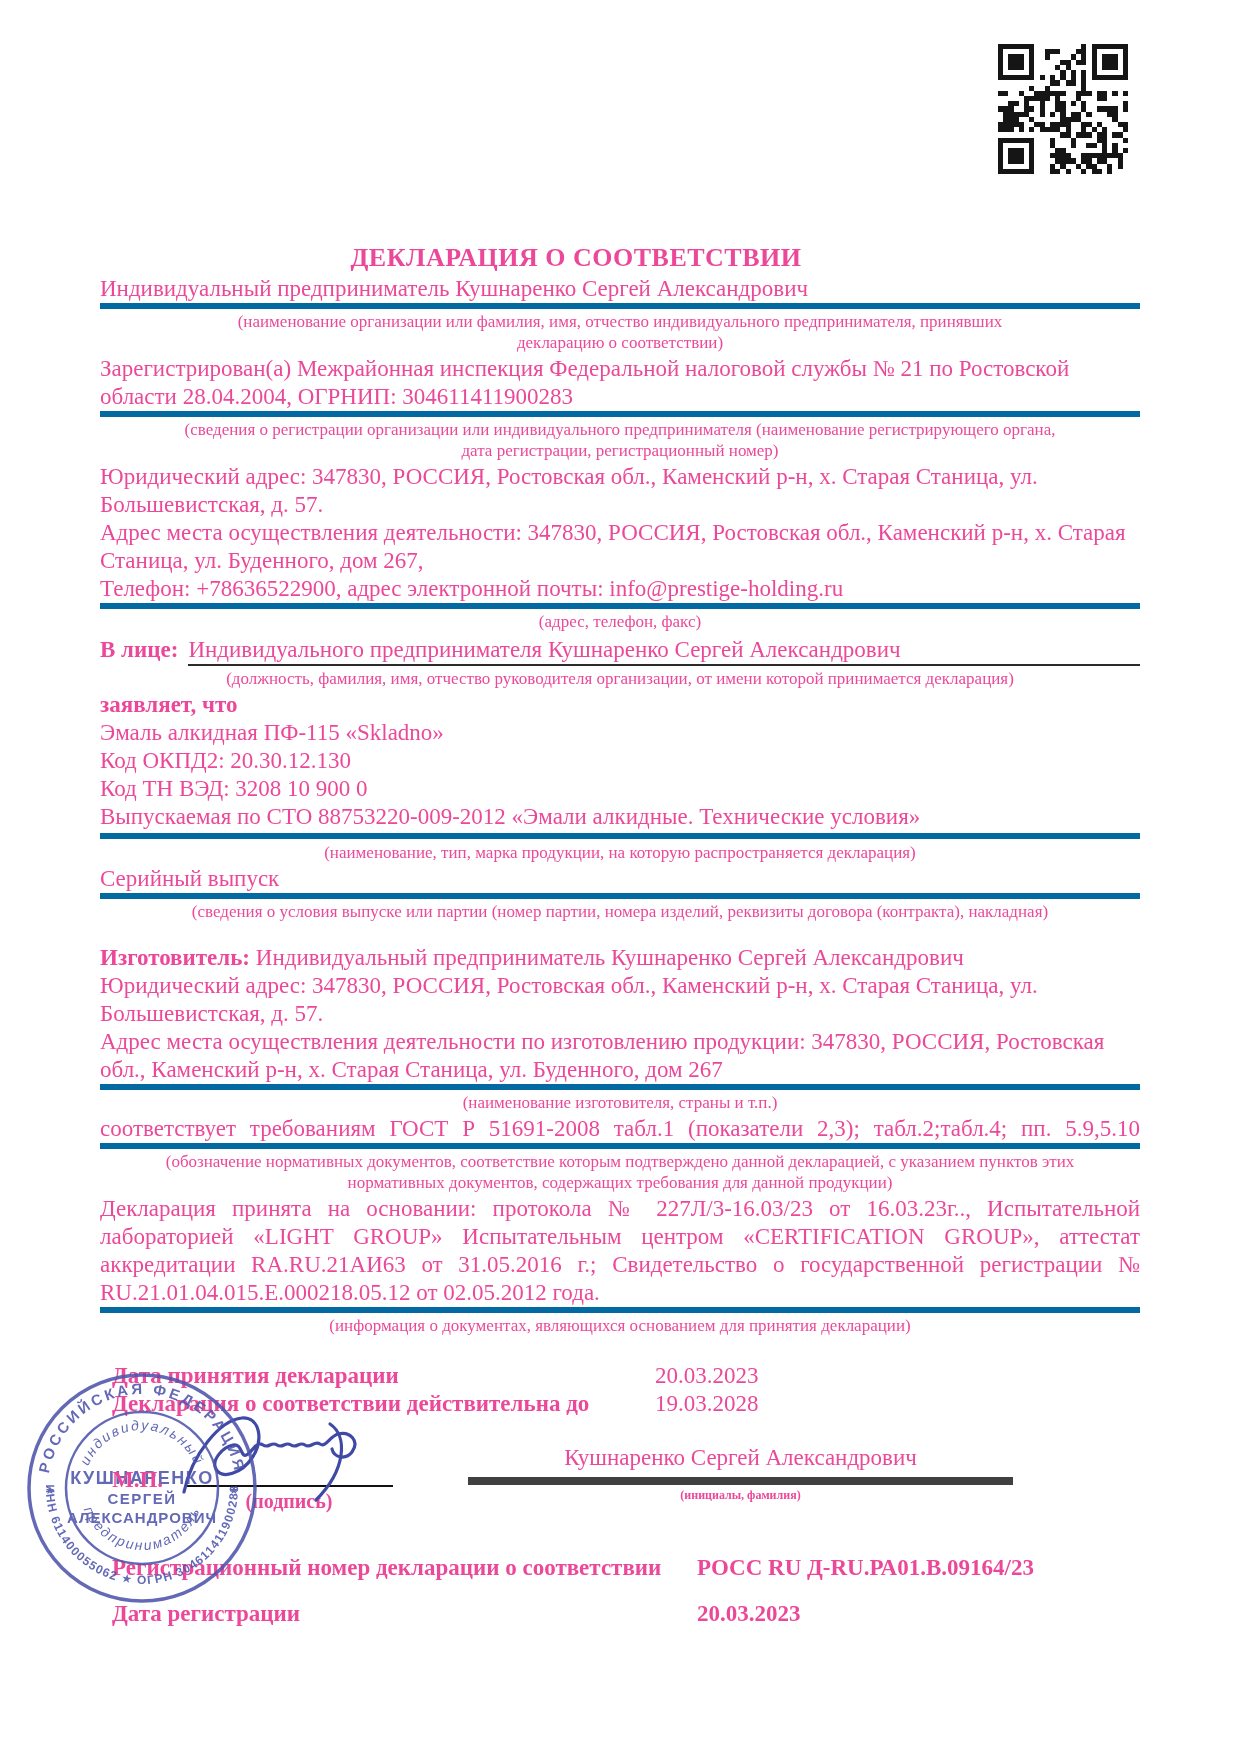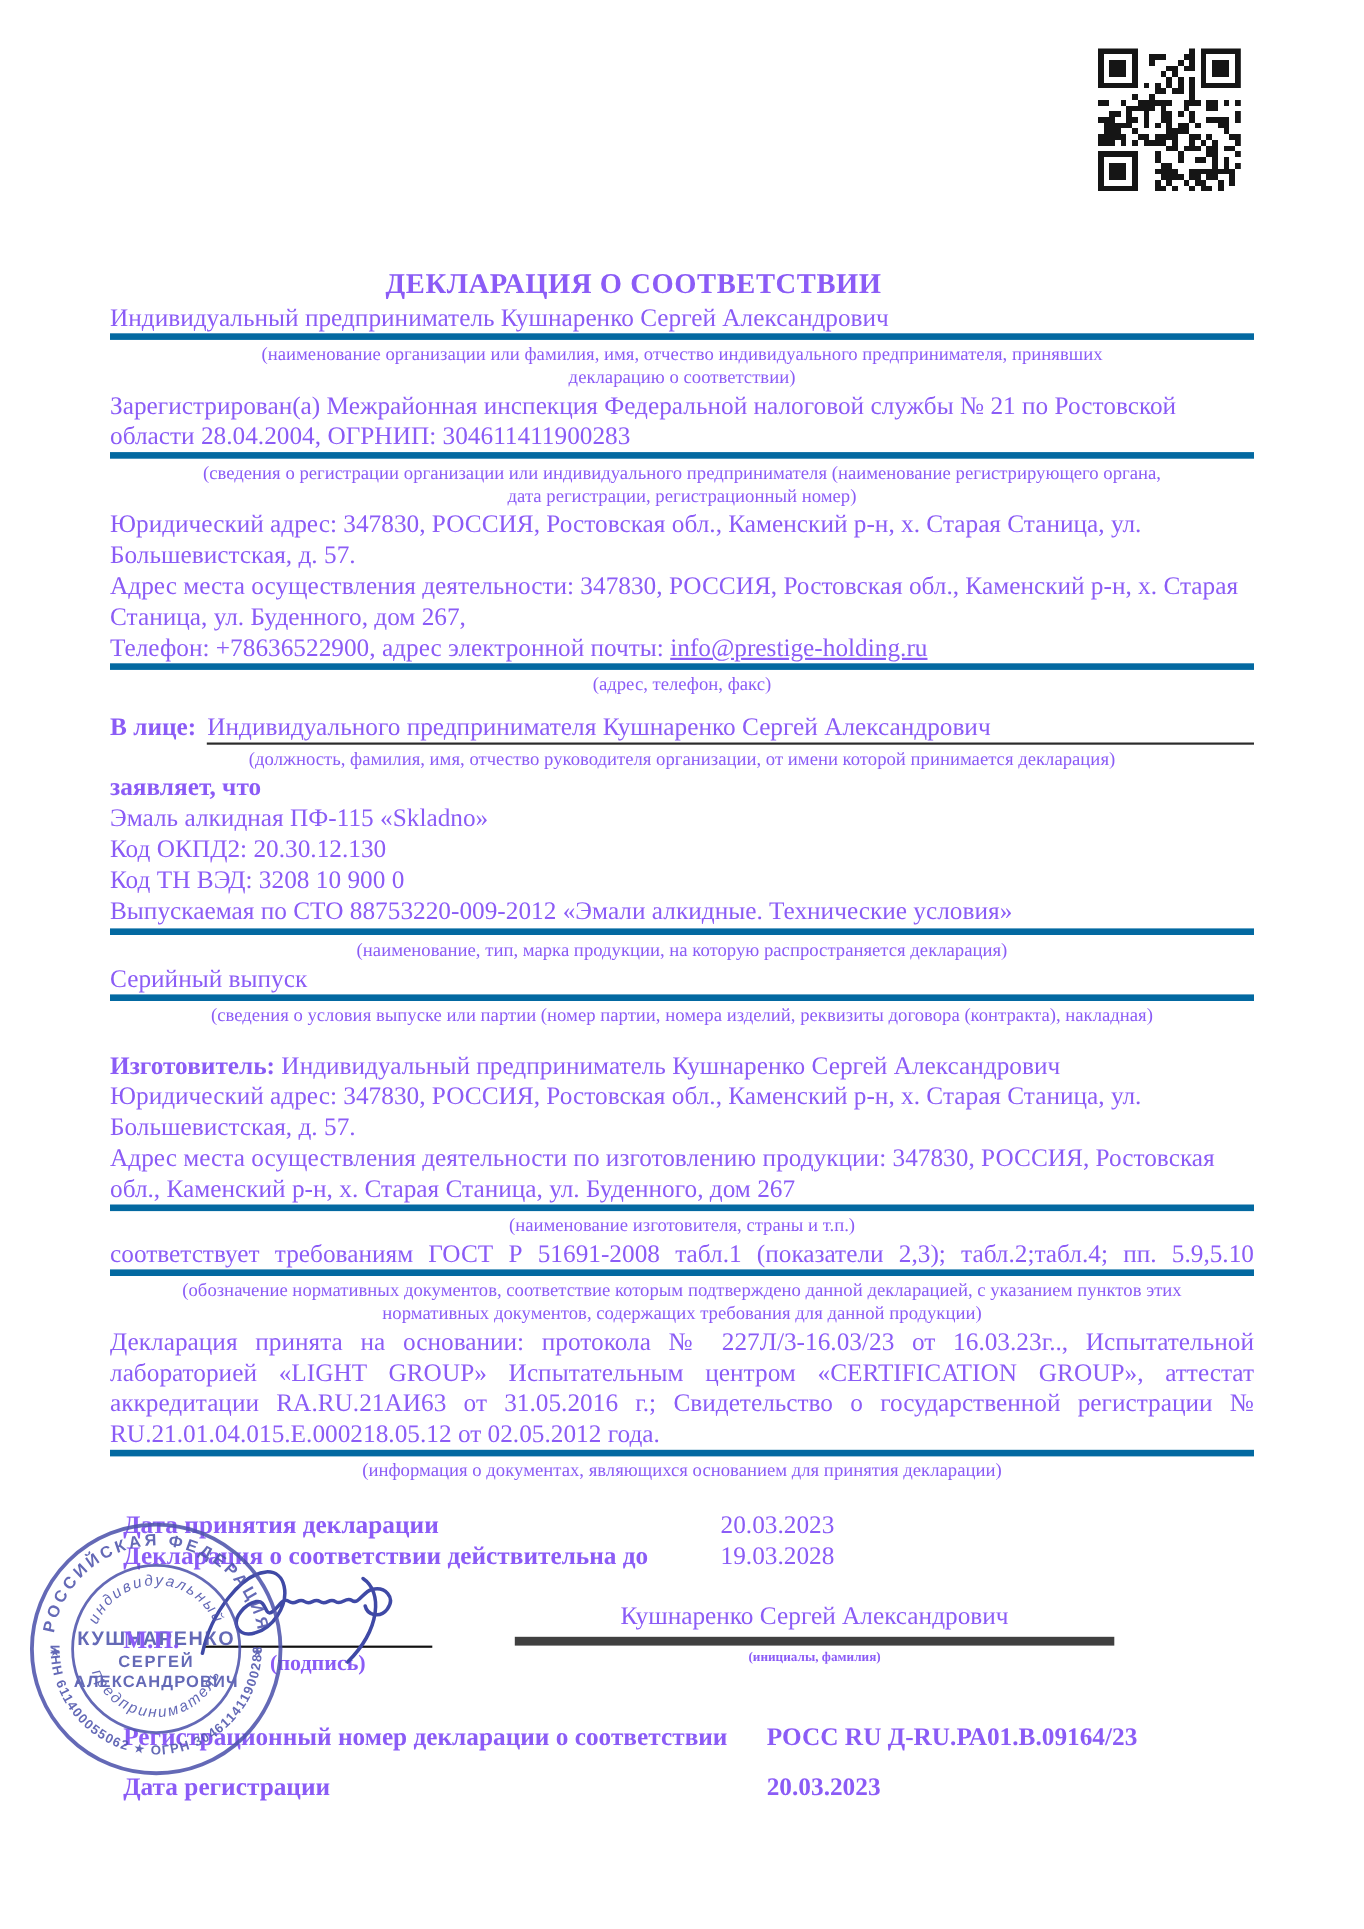--- a/index.html
+++ b/index.html
@@ -1,38 +1,38 @@
 <!DOCTYPE html>
 <html><head>
 <meta charset="utf-8">
 <style>
   *{margin:0;padding:0;box-sizing:border-box}
   html,body{background:#ffffff}
   .page{position:relative;width:1240px;height:1754px;margin:0 auto;background:#fff;
-        font-family:"Liberation Serif","DejaVu Serif",serif;color:#8b5cf6;overflow:hidden}
+        font-family:"Liberation Serif","DejaVu Serif",serif;color:#ec4899;overflow:hidden}
   .content{position:absolute;left:100px;top:0;width:1040px;padding-top:243px}
   .t{font-size:23px;line-height:28px}
   .b{font-weight:700}
   .rule{border-bottom:6px solid #0369a1}
   .cap{font-size:17px;line-height:21px;text-align:center;margin:2px auto}
   .just{text-align:justify}
   .jlast{text-align:justify;text-align-last:justify}
   .row{display:flex}
   .title{font-size:26px;line-height:29px;font-weight:700;text-align:center;letter-spacing:.5px;padding-right:88px}
   .qr{position:absolute;left:998px;top:44px;width:130px;height:130px}
   .sig-area{position:relative;height:124px;margin-top:12px}
   .stamp{position:absolute;left:-78px;top:-62px;width:240px;height:240px;opacity:.88;pointer-events:none;z-index:3}
   .sigstroke{position:absolute;left:78px;top:-22px;width:230px;height:112px;z-index:2;pointer-events:none}
   .sigline{position:absolute;left:85px;top:0;width:208px;height:57px;border-bottom:2.5px solid #111}
   .sigcap{position:absolute;left:85px;top:60px;width:208px;font-size:20px;font-weight:700;text-align:center}
   .nameblock{position:absolute;left:368px;top:14px;width:545px}
   .nameline{font-size:23px;line-height:28px;text-align:center;border-bottom:8px solid #404040;padding-bottom:5px}
   .namecap{font-size:12px;font-weight:700;text-align:center;margin-top:3px}
   .mp{position:absolute;left:12px;top:36px;z-index:4}
-  .emph-u{text-decoration:underline}
+  .emph-u{}
   svg text, svg textPath{font-family:"Liberation Sans","DejaVu Sans",sans-serif}
 </style>
 </head>
 <body>
 
 <div class="page">
 
   <svg class="qr" viewBox="0 0 25 25" shape-rendering="crispEdges" aria-label="qr-code">
     <g id="qr" fill="#151515">
         <rect x="0" y="0" width="1" height="1"></rect>
@@ -338,21 +338,21 @@
     <div class="t rule">Зарегистрирован(а) Межрайонная инспекция Федеральной налоговой службы № 21 по Ростовской области 28.04.2004, ОГРНИП: 304611411900283</div>
     <div class="cap" style="max-width:905px">(сведения о регистрации организации или индивидуального предпринимателя (наименование регистрирующего органа, дата регистрации, регистрационный номер)</div>
 
     <div class="t rule">
       <div>Юридический адрес: 347830, РОССИЯ, Ростовская обл., Каменский р-н, х. Старая Станица, ул. Большевистская, д. 57.</div>
       <div>Адрес места осуществления деятельности: 347830, РОССИЯ, Ростовская обл., Каменский р-н, х. Старая Станица, ул. Буденного, дом 267,</div>
       <div><span>Телефон: +78636522900, адрес электронной почты: </span><span class="emph-u">info@prestige-holding.ru</span></div>
     </div>
     <div class="cap">(адрес, телефон, факс)</div>
 
-    <div class="row" style="margin-top:15px">
+    <div class="row" style="margin-top:4px">
       <span class="t b">В лице:</span>
       <span class="t" style="flex:1;border-bottom:2px solid #2b2b2b;margin-left:10px">Индивидуального предпринимателя Кушнаренко Сергей Александрович</span>
     </div>
     <div class="cap">(должность, фамилия, имя, отчество руководителя организации, от имени которой принимается декларация)</div>
 
     <div class="t b">заявляет, что</div>
     <div class="t">Эмаль алкидная ПФ-115 «Skladno»</div>
 
     <div class="t" style="">Код ОКПД2: 20.30.12.130</div>
     <div class="t">Код ТН ВЭД: 3208 10 900 0</div>

